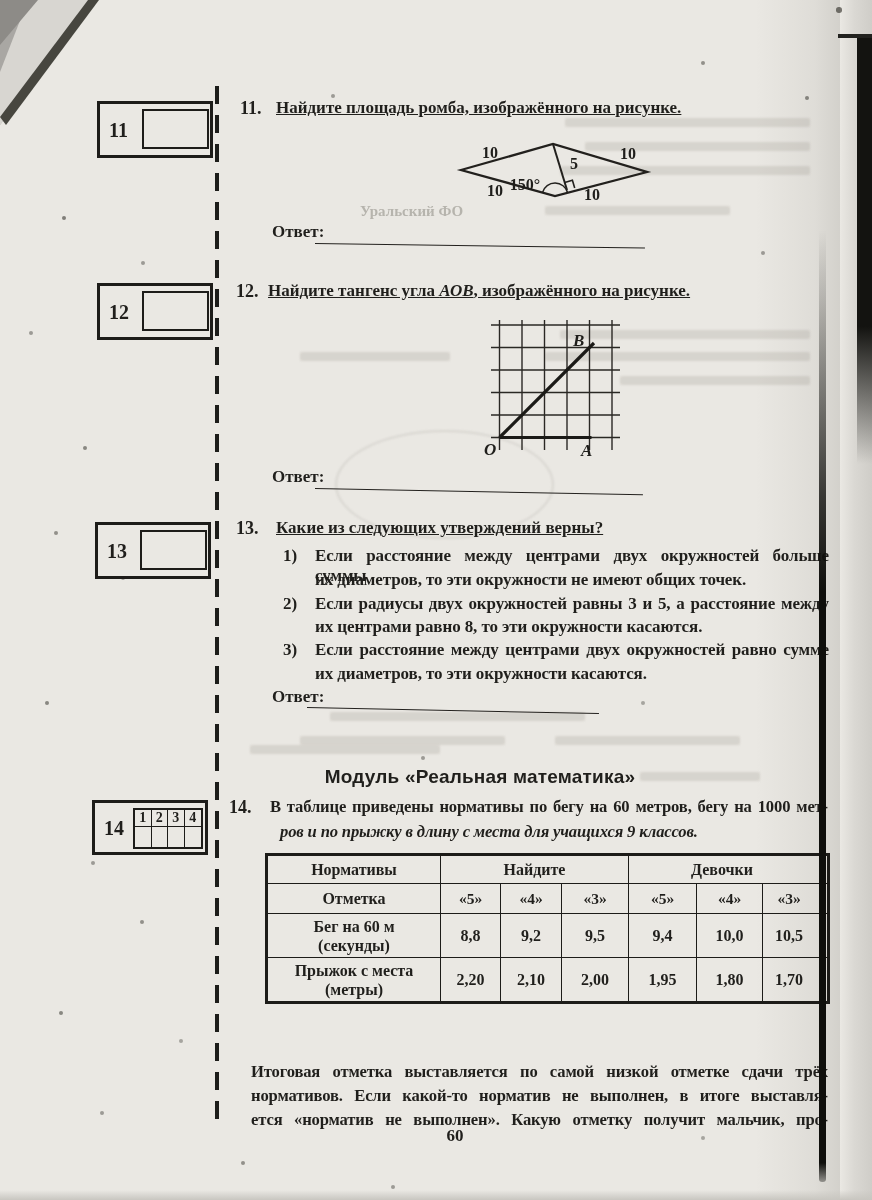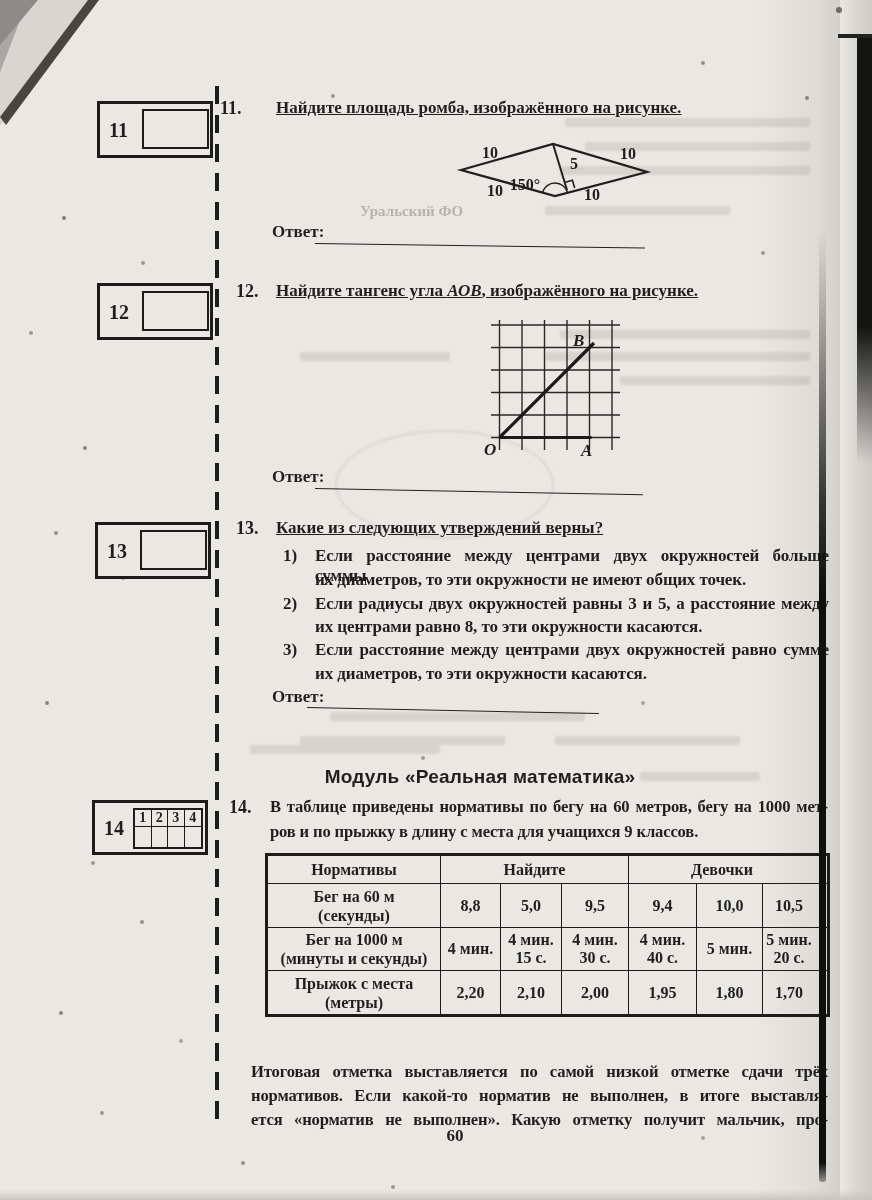--- a/index.html
+++ b/index.html
@@ -133,41 +133,41 @@
     <span class="gc">2</span>
     <span class="gc">3</span>
     <span class="gc">4</span>
     <span class="gc last"></span>
     <span class="gc last"></span>
     <span class="gc last"></span>
     <span class="gc last"></span>
   </span>
 </div>
 
-<div class="pnum" style="left:220px;top:98px;text-align:center;">11.</div>
+<div class="pnum" style="left:240px;top:98px;text-align:center;">11.</div>
 <div class="stmt" style="left:276px;top:98px;">Найдите площадь ромба, изображённого на рисунке.</div>
 
 <svg class="abs" style="left:438px;top:131px;" width="240" height="80" viewBox="0 0 240 80">
   <polygon points="23,39 115,13 209,41 117,65" fill="none" stroke="#22201d" stroke-width="2.3"></polygon>
   <line x1="115" y1="13" x2="129" y2="59" stroke="#22201d" stroke-width="2"></line>
   <path d="M136.7 57 L134.4 49.3 L126.7 51.4" fill="none" stroke="#22201d" stroke-width="1.6"></path>
   <path d="M104.5 61.5 A13 13 0 0 1 129.6 61.7" fill="none" stroke="#22201d" stroke-width="1.4"></path>
   <text x="52" y="27" font-size="16" text-anchor="middle">10</text>
   <text x="190" y="28" font-size="16" text-anchor="middle">10</text>
   <text x="57" y="65" font-size="16" text-anchor="middle">10</text>
   <text x="154" y="69" font-size="16" text-anchor="middle">10</text>
   <text x="136" y="38" font-size="16" text-anchor="middle">5</text>
   <text x="87" y="59" font-size="16" text-anchor="middle">150°</text>
 </svg>
 
 <div class="anslabel" style="left:272px;top:222px;">Ответ:</div>
 <div class="ansline" style="left:315px;top:243px;width:330px;transform:rotate(.8deg);"></div>
 
 <div class="pnum" style="left:236px;top:281px;">12.</div>
-<div class="stmt" style="left:276px;top:281px;"><span>Найдите тангенс угла </span><span class="ital">АОВ</span><span>, изображённого на рисунке.</span></div>
+<div class="stmt" style="left:268px;top:281px;"><span>Найдите тангенс угла </span><span class="ital">АОВ</span><span>, изображённого на рисунке.</span></div>
 
 <svg class="abs" style="left:470px;top:317px;" width="180" height="145" viewBox="0 0 180 145">
   <g stroke="#2a2824" stroke-width="1.4">
     <line x1="29.5" y1="3" x2="29.5" y2="133"></line>
       <line x1="52" y1="3" x2="52" y2="133"></line>
     <line x1="74.5" y1="3" x2="74.5" y2="133"></line>
       <line x1="97" y1="3" x2="97" y2="133"></line>
     <line x1="119.5" y1="3" x2="119.5" y2="133"></line>
       <line x1="142" y1="3" x2="142" y2="133"></line>
     <line x1="21" y1="8" x2="150" y2="8"></line>
@@ -202,61 +202,58 @@
 <div class="itline jl" style="left:315px;top:640px;width:514px;">Если расстояние между центрами двух окружностей равно сумме</div>
 <div class="itline" style="left:315px;top:664px;">их диаметров, то эти окружности касаются.</div>
 
 <div class="anslabel" style="left:272px;top:687px;">Ответ:</div>
 <div class="ansline" style="left:307px;top:707px;width:292px;transform:rotate(1.2deg);"></div>
 
 <div class="modhdr">Модуль «Реальная математика»</div>
 
 <div class="pnum" style="left:229px;top:797px;">14.</div>
 <div class="para jl" style="left:270px;top:797px;width:558px;">В таблице приведены нормативы по бегу на 60 метров, бегу на 1000 мет-</div>
-<div class="para" style="left:270px;top:822px;white-space:nowrap;">ров и по прыжку в длину с места для учащихся 9 классов.</div>
+<div class="para" style="left:280px;top:822px;white-space:nowrap;font-style:italic;">ров и по прыжку в длину с места для учащихся 9 классов.</div>
 
 <table class="norms">
   <colgroup>
     <col style="width:174px;">
       <col style="width:60px;">
       <col style="width:61px;">
       <col style="width:67px;">
     <col style="width:68px;">
       <col style="width:66px;">
       <col style="width:66px;">
   </colgroup>
   <tbody>
       <tr style="height:29px;">
     <td>Нормативы</td>
     <td colspan="3">Найдите</td>
     <td colspan="3" class="lastcol">Девочки</td>
   </tr>
+  <tr style="height:30px;">
+    <td>Отметка</td>
+    <td class="marks-cell">«5»</td>
+    <td class="marks-cell">«4»</td>
+    <td class="marks-cell">«3»</td>
+    <td class="marks-cell">«5»</td>
+    <td class="marks-cell">«4»</td>
+    <td class="marks-cell lastcol">«3»</td>
+  </tr>
   <tr style="height:44px;">
     <td>
       <div class="lblline">Бег на 60 м</div>
       <div class="lblline">(секунды)</div>
     </td>
     <td>8,8</td>
-    <td>5,0</td>
+    <td>9,2</td>
     <td>9,5</td>
     <td>9,4</td>
     <td>10,0</td>
     <td class="lastcol">10,5</td>
-  </tr>
-  <tr style="height:43px;">
-    <td>
-      <div class="lblline">Бег на 1000 м</div>
-      <div class="lblline">(минуты и секунды)</div>
-    </td>
-    <td>4 мин.</td>
-    <td>4 мин. 15 с.</td>
-    <td>4 мин. 30 с.</td>
-    <td>4 мин. 40 с.</td>
-    <td>5 мин.</td>
-    <td class="lastcol">5 мин. 20 с.</td>
   </tr>
   <tr style="height:45px;">
     <td>
       <div class="lblline">Прыжок с места</div>
       <div class="lblline">(метры)</div>
     </td>
     <td>2,20</td>
     <td>2,10</td>
     <td>2,00</td>
     <td>1,95</td>

